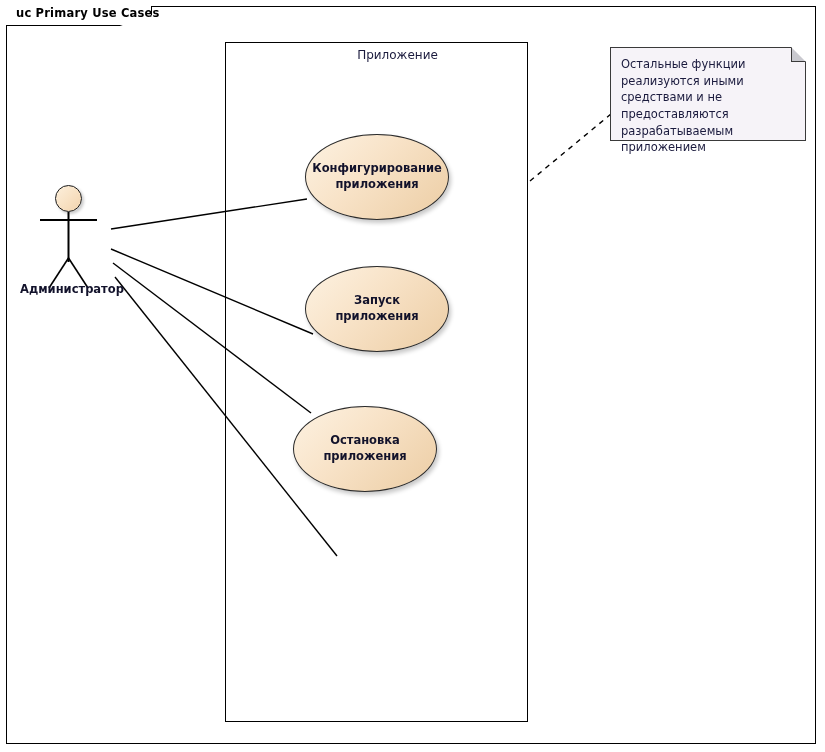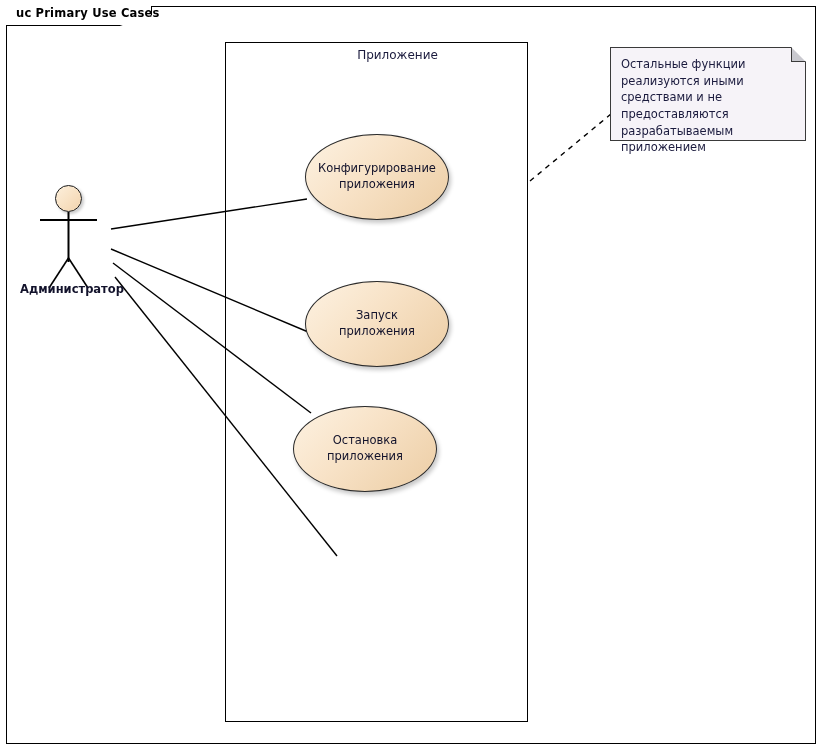--- a/index.html
+++ b/index.html
@@ -81,21 +81,21 @@
     border-radius: 50%;
     background: linear-gradient(135deg, #fdf2e2 0%, #f8e3c8 42%, #eccda4 100%);
     box-shadow: 2px 3px 4px rgba(0,0,0,0.22);
     box-sizing: border-box;
     display: flex;
     align-items: center;
     justify-content: center;
   }
   .usecase-label {
     font-size: 11.5px;
-    font-weight: normal;
+    font-weight: bold;
     color: #12122b;
     text-align: center;
     line-height: 1.35;
     padding: 0 14px;
     white-space: pre-line;
   }
 
   
   .actor-head {
     position: absolute;
@@ -196,21 +196,21 @@
   </svg>
 
   <div class="actor-head"></div>
   <div class="actor-label">Администратор</div>
 
   <div class="usecase" style="left:305px; top:134px; width:144px; height:86px;">
     <span class="usecase-label">Конфигурирование
 приложения</span>
   </div>
 
-  <div class="usecase" style="left:305px; top:281px; width:144px; height:86px;">
+  <div class="usecase" style="left:305px; top:266px; width:144px; height:86px;">
     <span class="usecase-label">Запуск приложения</span>
   </div>
 
   <div class="usecase" style="left:293px; top:406px; width:144px; height:86px;">
     <span class="usecase-label">Остановка
 приложения</span>
   </div>
 
 
   <div class="note"></div>

